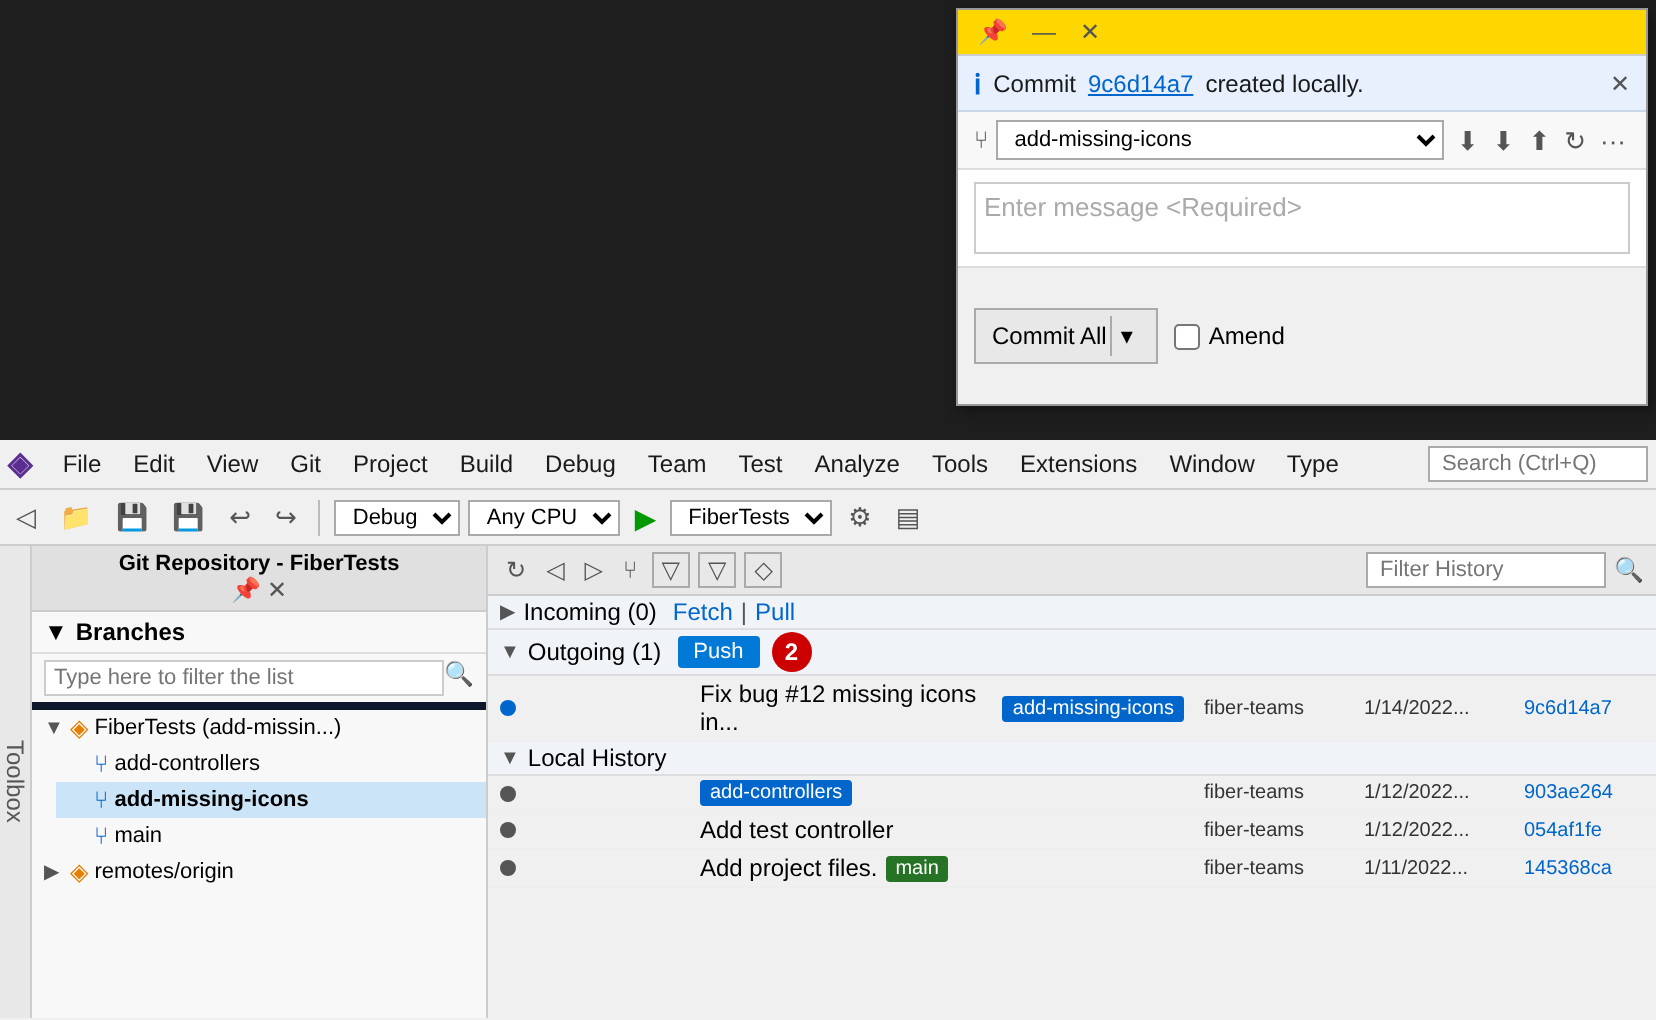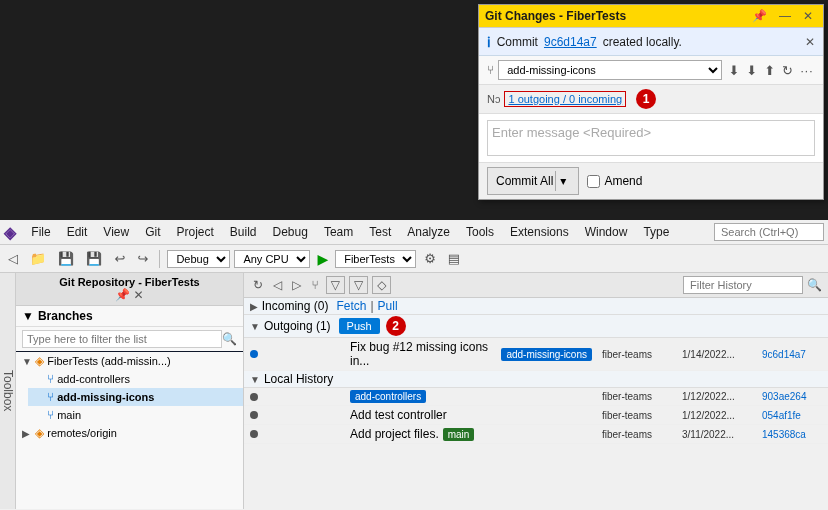--- a/index.html
+++ b/index.html
@@ -92,21 +92,21 @@
     }
 
     .message-area {
       padding: 6px 8px;
       background: #fff;
       border-bottom: 1px solid #ddd;
     }
     .message-placeholder { color: #aaa; font-size: 13px; padding: 4px; border: 1px solid #ccc; min-height: 36px; background: #fff; }
 
     .commit-row {
-      padding: 4px 8px;
+      padding: 20px 8px;
       display: flex;
       align-items: center;
       gap: 8px;
       background: #f0f0f0;
     }
     .commit-all-btn {
       background: #e8e8e8;
       border: 1px solid #aaa;
       padding: 3px 8px;
       cursor: pointer;
@@ -217,23 +217,23 @@
       font-size: 11px;
       font-weight: bold;
       border-bottom: 1px solid #ddd;
       display: flex;
       align-items: center;
       gap: 4px;
     }
     .filter-input-row {
       padding: 3px 6px;
       display: flex;
-      align-items: center;
+      align-items: flex-start;
       gap: 0;
-      border-bottom: 1px solid #0f172a;
+      border-bottom: 4px solid #0f172a;
     }
     .filter-input {
       flex: 1;
       border: 1px solid #ccc;
       padding: 2px 4px;
       font-size: 11px;
       background: #fff;
     }
     .filter-search-icon { color: #555; font-size: 12px; cursor: pointer; }
 
@@ -351,21 +351,20 @@
       cursor: pointer;
     }
   </style>
 </head>
 <body>
 
 <div class="black-bg"></div>
 
 <div class="git-changes-panel">
   <div class="panel-titlebar">
-    <span class="panel-title">Git Changes - FiberTests</span>
     <div class="panel-controls">
       <span class="panel-control-btn">📌</span>
       <span class="panel-control-btn">—</span>
       <span class="panel-control-btn">✕</span>
     </div>
   </div>
   <div class="panel-info-bar">
     <span class="info-icon">ℹ</span>
     <span>Commit </span>
     <span class="commit-link">9c6d14a7</span>
@@ -377,25 +376,20 @@
     <select class="branch-select">
       <option>add-missing-icons</option>
     </select>
     <div class="branch-actions">
       <span class="branch-action-btn" title="Fetch">⬇</span>
       <span class="branch-action-btn" title="Pull">⬇</span>
       <span class="branch-action-btn" title="Push">⬆</span>
       <span class="branch-action-btn" title="Sync">↻</span>
       <span class="branch-action-btn">···</span>
     </div>
-  </div>
-  <div class="outgoing-row">
-    <span style="color:#555; font-size:11px;">Nↄ</span>
-    <span class="outgoing-link">1 outgoing / 0 incoming</span>
-    <div class="circle-badge" style="margin-left:6px;">1</div>
   </div>
   <div class="message-area">
     <div class="message-placeholder">Enter message &lt;Required&gt;</div>
   </div>
   <div class="commit-row">
     <div style="display:flex;align-items:center;">
       <button class="commit-all-btn">
         <span>Commit All</span>
         <span class="commit-dropdown">▾</span>
       </button>
@@ -584,20 +578,20 @@
 
         <div class="commit-row-item">
           <div class="graph-cell">
             <div class="graph-dot"></div>
           </div>
           <div class="msg-cell">
             <span>Add project files.</span>
             <span class="tag-badge green">main</span>
           </div>
           <div class="author-cell">fiber-teams</div>
-          <div class="date-cell">3/11/2022...</div>
+          <div class="date-cell">1/11/2022...</div>
           <div class="id-cell">145368ca</div>
         </div>
 
       </div>
     </div>
   </div>
 </div>
 
 </body></html>

